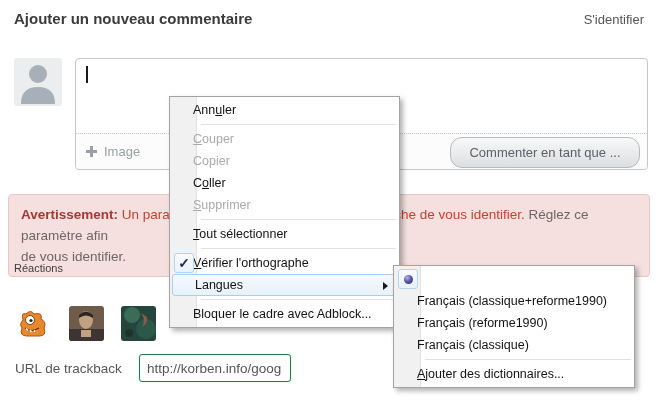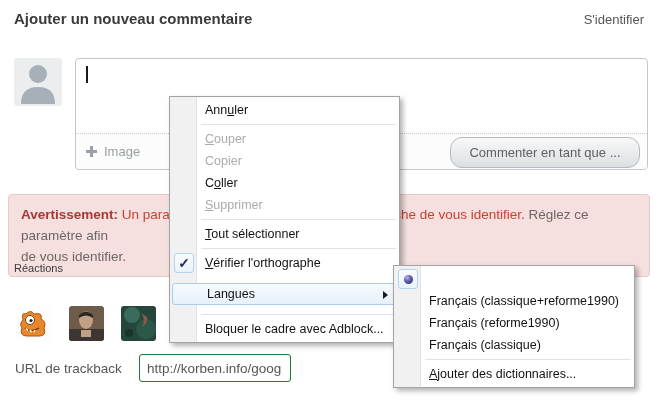--- a/index.html
+++ b/index.html
@@ -34,23 +34,23 @@
   .trackback-label{position:absolute;left:15px;top:361px;font-size:13.5px;color:#565656;}
   .trackback-input{position:absolute;left:139px;top:354px;width:152px;height:28px;box-sizing:border-box;
     border:1px solid #15803d;border-radius:3px;font-size:13.5px;color:#555;padding:0 4px 0 7px;
     font-family:"Liberation Sans", sans-serif;background:#fff;}
   
   .menu{position:absolute;box-sizing:border-box;border:1px solid #a3a3a3;padding:2px 1px;
     background:linear-gradient(to right,#f1f1f1 0,#f1f1f1 26px,#e2e2e2 26px,#e2e2e2 27px,#fff 27px);
     box-shadow:3px 3px 5px rgba(0,0,0,0.3);font-size:12.5px;color:#121212;}
   #context-menu{left:169px;top:96px;width:231px;z-index:10;}
   #language-menu{left:393px;top:265px;width:242px;z-index:11;}
-  .mi{position:relative;height:22px;line-height:22px;padding-left:34px;cursor:default;white-space:nowrap;}
+  .mi{position:relative;height:22px;line-height:22px;padding-left:22px;cursor:default;white-space:nowrap;}
   .mi.disabled{color:#ababab;}
-  .mi.hover{margin:9px 1px;height:20px;line-height:20px;border:1px solid #a8cdf0;border-radius:3px;
+  .mi.hover{margin:0 1px;height:20px;line-height:20px;border:1px solid #a8cdf0;border-radius:3px;
     background:linear-gradient(#f5fafe,#e7f1fa);}
   .sep{height:1px;background:#e2e2e2;margin:3px 2px 3px 30px;}
   .gicon{position:absolute;left:3px;top:1px;width:20px;height:20px;box-sizing:border-box;border:1px solid #b3d3ee;border-radius:3px;
     background:linear-gradient(#f9fcfe,#e9f2fa);display:flex;align-items:center;justify-content:center;
     font-weight:bold;color:#222c55;font-size:14px;}
   .sphere{width:9px;height:9px;border-radius:50%;
     background:radial-gradient(circle at 35% 30%, #b7b7e6 0%, #5a5aa8 45%, #23235e 100%);}
   .insp{position:absolute;left:5px;top:3px;width:16px;height:16px;}
   .subarrow{position:absolute;right:8px;top:7px;width:0;height:0;
     border-left:5px solid #1a1a1a;border-top:4px solid transparent;border-bottom:4px solid transparent;}

